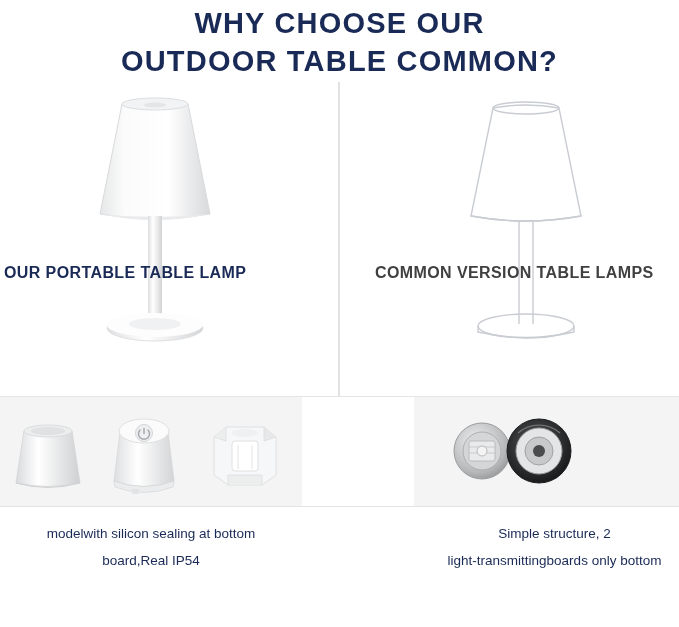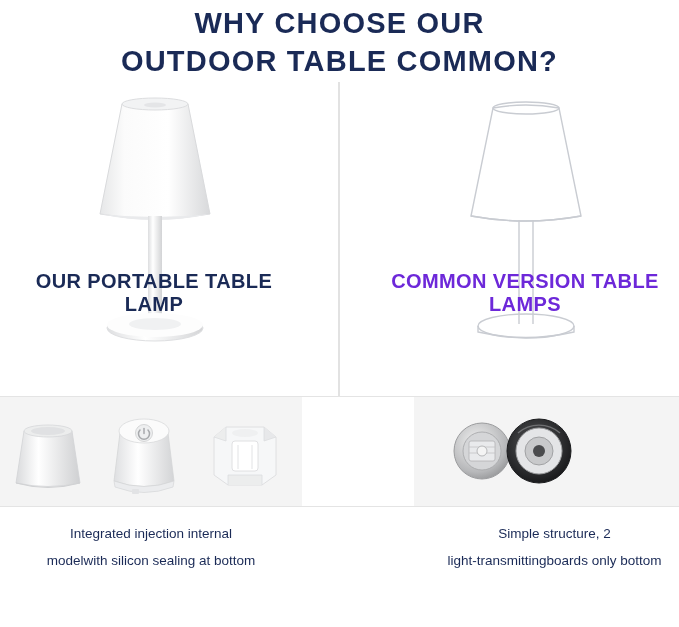--- a/index.html
+++ b/index.html
@@ -79,29 +79,29 @@
 
   
   .lamp-wrap { position: relative; width: 300px; height: 270px; }
 
   
   .lampA { position: absolute; left: 56px; top: 8px; }
 
   
   .lamp-label {
     position: absolute;
-    top: 270px;
+    top: 264px;
     width: 300px;
-    text-align: center;
-    font-size: 20px;
+    text-align: left;
+    font-size: 16px;
     font-weight: bold;
     letter-spacing: 0.4px;
   }
   .lamp-label.left  { left: 4px;  color: #1a2a56; }
-  .lamp-label.right { left: 375px; color: #6d28d9; font-weight: bold; }
+  .lamp-label.right { left: 375px; color: #404040; font-weight: bold; }
 
   
   .hrule {
     position: absolute;
     top: 396px;
     left: 0;
     width: 679px;
     height: 1px;
     background: #e4e4e4;
   }
@@ -297,20 +297,20 @@
       <circle cx="125" cy="54" r="14" fill="#c8c9cb" stroke="#9b9c9e" stroke-width="0.9"></circle>
       <circle cx="125" cy="54" r="6" fill="#4a4b4d"></circle>
       <path d="M104 36 A32 32 0 0 1 146 36" fill="none" stroke="#6e6f71" stroke-width="1.4"></path>
     </g>
   </svg>
 </div>
 
 <div class="hrule2"></div>
 
 <div class="caption left">
-  <div>Integrated injection internal</div>
   <div>modelwith silicon sealing at bottom</div>
+  <div>board,Real IP54</div>
 </div>
 
 <div class="caption right">
   <div>Simple structure, 2</div>
   <div>light-transmittingboards only bottom</div>
 </div>
 
 </body></html>

